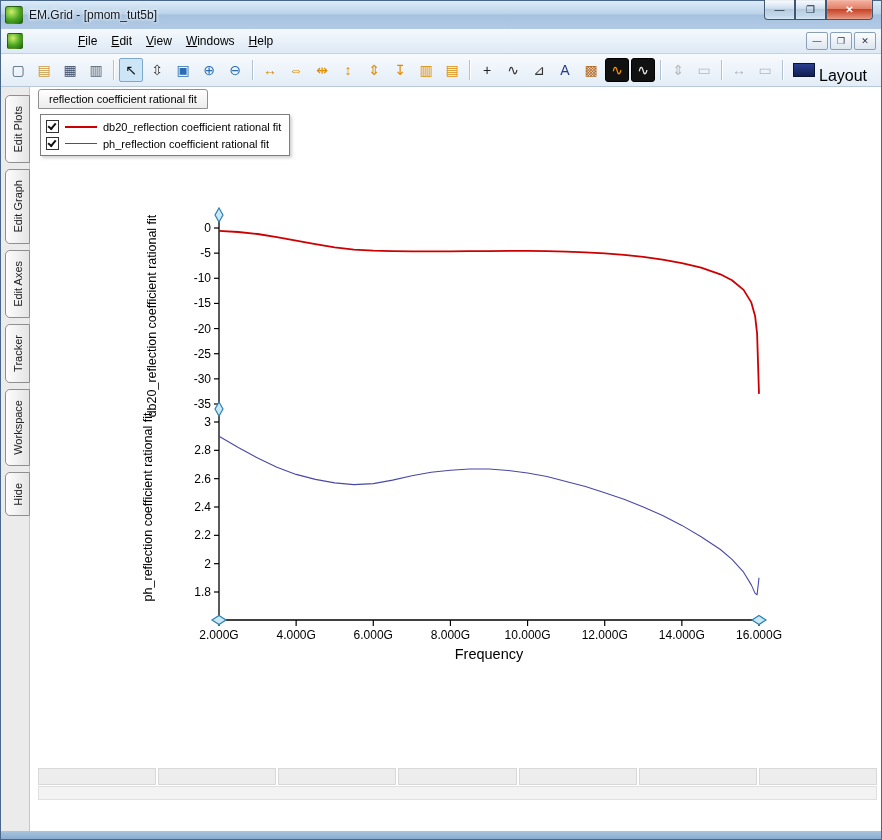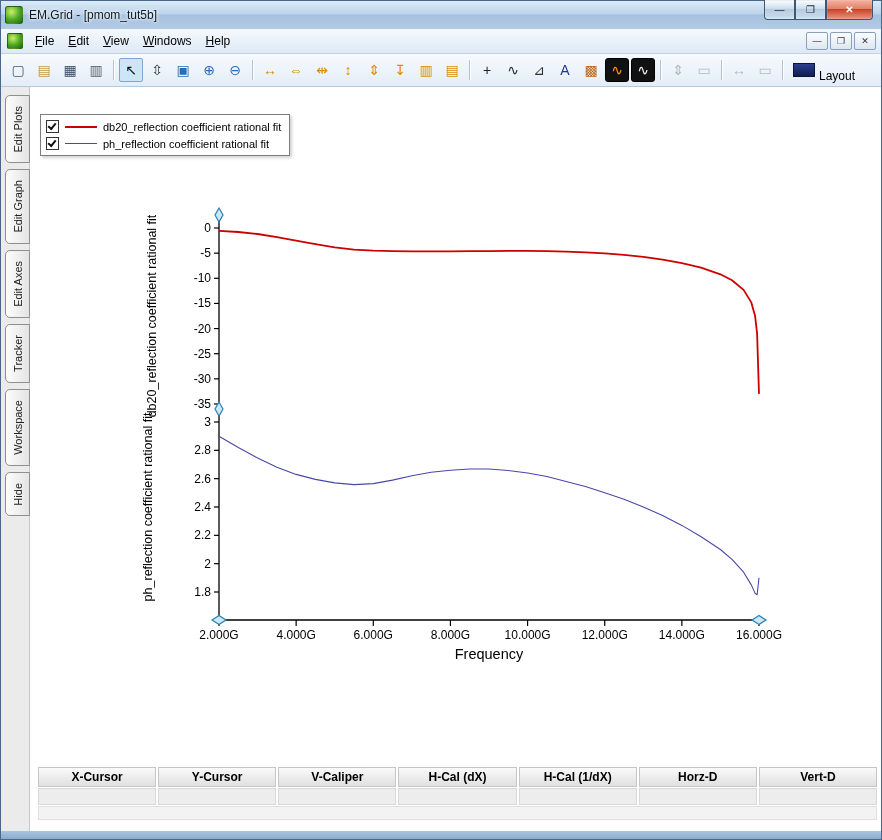--- a/index.html
+++ b/index.html
@@ -33,21 +33,21 @@
   
   .toolbar{height:32px;background:linear-gradient(#f7fafd,#e3edf7);display:flex;align-items:center;
            padding:0 4px;border-bottom:1px solid #b8c8d8;white-space:nowrap;overflow:hidden;}
   .tool-btn{width:22px;height:22px;margin:0 1px;display:flex;align-items:center;justify-content:center;
             font-size:14px;border:1px solid transparent;border-radius:2px;flex:0 0 auto;}
   .tool-btn.selected{background:#cde6f7;border-color:#7da7cc;}
   .tool-btn.disabled{opacity:.38;}
   .tool-sep{width:1px;height:20px;background:#b4c2d0;box-shadow:1px 0 0 #fff;margin:0 4px;flex:0 0 auto;}
   .layout-chip{display:inline-block;width:20px;height:12px;margin-right:4px;border:1px solid #0a1436;
             background:linear-gradient(#2a3f8f,#101e52);}
-  .layout-label{font-size:12px;color:#000;margin-top:12px;}
+  .layout-label{font-size:16px;color:#000;margin-top:12px;}
   
   .main{height:744px;background:#fff;display:flex;}
   .sidebar{width:28px;background:#ebebeb;border-right:1px solid #c6c6c6;padding-top:8px;
            display:flex;flex-direction:column;gap:6px;}
   .side-tab{width:23px;margin-left:4px;border:1px solid #8f8f8f;border-radius:5px 0 0 5px;
             background:linear-gradient(to right,#fdfdfd,#e4e4e4);padding:10px 0;
             display:flex;justify-content:center;}
   .side-tab span{writing-mode:vertical-rl;transform:rotate(180deg);font-size:11px;color:#222;}
   .content{position:relative;flex:1;background:#fff;}
   .doc-tab{position:absolute;top:2px;left:8px;padding:3px 10px;font-size:11px;color:#000;
@@ -82,21 +82,21 @@
     <div class="title">EM.Grid - [pmom_tut5b]</div>
     <div class="win-buttons">
       <div class="win-btn first">—</div>
       <div class="win-btn">❐</div>
       <div class="win-btn close">✕</div>
     </div>
   </div>
 
   <div class="menubar">
     <div class="child-icon"></div>
-    <div id="menu-items" style="display:flex;">
+    <div id="menu-items" style="display:flex;margin-left:43px;">
         <span class="menu-item"><u>F</u>ile</span>
         <span class="menu-item"><u>E</u>dit</span>
         <span class="menu-item"><u>V</u>iew</span>
         <span class="menu-item"><u>W</u>indows</span>
         <span class="menu-item"><u>H</u>elp</span>
       </div>
     <div class="mdi-buttons">
       <div class="mdi-btn">—</div>
       <div class="mdi-btn">❐</div>
       <div class="mdi-btn">✕</div>
@@ -215,20 +215,21 @@
           <span>Tracker</span>
         </div>
         <div class="side-tab">
           <span>Workspace</span>
         </div>
         <div class="side-tab">
           <span>Hide</span>
         </div>
       </div>
     <div class="content">
+      <div class="doc-tab">reflection coefficient rational fit</div>
       <div class="legend" id="legend">
           <div class="legend-row">
             <div class="checkbox"></div>
             <div class="legend-line" style="border-top: 2px solid rgb(204, 0, 0);"></div>
             <span class="legend-label">db20_reflection coefficient rational fit</span>
           </div>
           <div class="legend-row">
             <div class="checkbox"></div>
             <div class="legend-line" style="border-top: 1px solid rgb(72, 72, 168);"></div>
             <span class="legend-label">ph_reflection coefficient rational fit</span>
@@ -287,29 +288,20 @@
           <line x1="184" y1="505" x2="189" y2="505" stroke="#000" stroke-width="1.2"></line>
           <text x="181" y="509" text-anchor="end" font-size="12" fill="#000">1.8</text>
           <text x="122" y="420" text-anchor="middle" font-size="12.5" fill="#000" transform="rotate(-90 122 420)">ph_reflection coefficient rational fit</text>
           <polyline points="189.0,349.2 208.3,360.5 227.6,371.1 246.9,380.3 266.1,387.4 285.4,392.4 304.7,395.9 324.0,397.6 343.3,396.6 362.6,393.1 381.9,388.8 401.1,385.3 420.4,383.2 439.7,382.0 459.0,382.0 478.3,383.5 497.6,386.0 516.9,389.5 536.1,394.5 555.4,399.5 574.7,405.8 594.0,412.2 613.3,420.0 632.6,428.5 651.9,438.4 671.1,449.8 690.4,462.5 702.0,472.4 713.6,485.2 721.3,497.9 725.1,506.4 727.1,507.8 729.0,490.8" fill="none" stroke="#4848a8" stroke-width="1.1" stroke-linejoin="round"></polyline>
           <polygon points="189,121 193,128 189,135 185,128" fill="#c8e9f5" stroke="#2d7fb0" stroke-width="1.2"></polygon>
           <polygon points="189,315 193,322 189,329 185,322" fill="#c8e9f5" stroke="#2d7fb0" stroke-width="1.2"></polygon>
           <polygon points="182,533 189,528.5 196,533 189,537.5" fill="#c8e9f5" stroke="#2d7fb0" stroke-width="1.2"></polygon>
           <polygon points="722,533 729,528.5 736,533 729,537.5" fill="#c8e9f5" stroke="#2d7fb0" stroke-width="1.2"></polygon>
         </svg>
       <div class="bottom-table" id="bottom-table">
-          <div class="bt-header">
-            <div class="bt-hcell">X-Cursor</div>
-            <div class="bt-hcell">Y-Cursor</div>
-            <div class="bt-hcell">V-Caliper</div>
-            <div class="bt-hcell">H-Cal (dX)</div>
-            <div class="bt-hcell">H-Cal (1/dX)</div>
-            <div class="bt-hcell">Horz-D</div>
-            <div class="bt-hcell">Vert-D</div>
-          </div>
           <div class="bt-row">
             <div class="bt-cell"></div>
             <div class="bt-cell"></div>
             <div class="bt-cell"></div>
             <div class="bt-cell"></div>
             <div class="bt-cell"></div>
             <div class="bt-cell"></div>
             <div class="bt-cell"></div>
           </div>
           <div class="bt-strip"></div>

